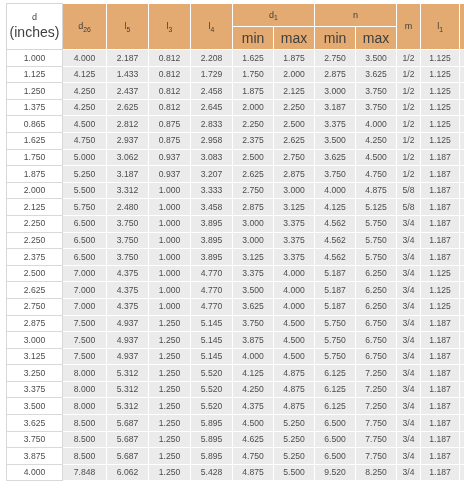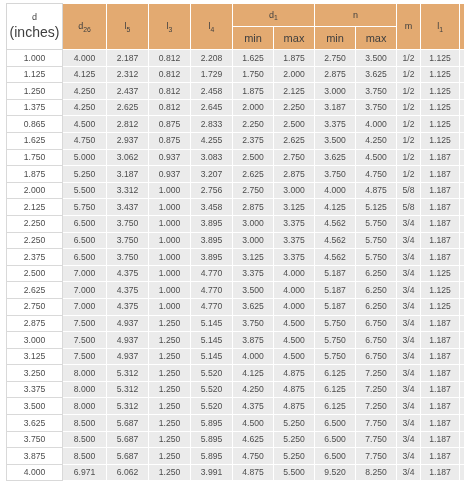--- a/index.html
+++ b/index.html
@@ -53,21 +53,21 @@
     border: 1px solid #d6d6d6;
     line-height: 1.35;
     padding: 2px 0;
   }
   thead th.hdr-d .unit {
     display: block;
     font-size: 14px;
   }
   thead th.hdr-sub {
     height: 20px;
-    font-size: 11px;
+    font-size: 14px;
   }
   
   tbody td {
     background: #ebebeb;
     border: 1px solid #ffffff;
     height: 15.6px;
     font-size: 8.6px;
     color: #4d4d4d;
   }
   tbody td.col-d {
@@ -148,21 +148,21 @@
           <td>1.875</td>
           <td>2.750</td>
           <td>3.500</td>
           <td>1/2</td>
           <td>1.125</td>
           <td>1.250</td>
         </tr>
         <tr>
           <td class="col-d">1.125</td>
           <td>4.125</td>
-          <td>2.312</td>
+          <td>1.433</td>
           <td>0.812</td>
           <td>1.729</td>
           <td>1.750</td>
           <td>2.000</td>
           <td>2.875</td>
           <td>3.625</td>
           <td>1/2</td>
           <td>1.125</td>
           <td>1.250</td>
         </tr>
@@ -206,21 +206,21 @@
           <td>4.000</td>
           <td>1/2</td>
           <td>1.125</td>
           <td>1.312</td>
         </tr>
         <tr>
           <td class="col-d">1.625</td>
           <td>4.750</td>
           <td>2.937</td>
           <td>0.875</td>
-          <td>4.255</td>
+          <td>2.958</td>
           <td>2.375</td>
           <td>2.625</td>
           <td>3.500</td>
           <td>4.250</td>
           <td>1/2</td>
           <td>1.125</td>
           <td>1.312</td>
         </tr>
         <tr>
           <td class="col-d">1.750</td>
@@ -248,33 +248,33 @@
           <td>4.750</td>
           <td>1/2</td>
           <td>1.187</td>
           <td>1.375</td>
         </tr>
         <tr>
           <td class="col-d">2.000</td>
           <td>5.500</td>
           <td>3.312</td>
           <td>1.000</td>
-          <td>2.756</td>
+          <td>3.333</td>
           <td>2.750</td>
           <td>3.000</td>
           <td>4.000</td>
           <td>4.875</td>
           <td>5/8</td>
           <td>1.187</td>
           <td>1.437</td>
         </tr>
         <tr>
           <td class="col-d">2.125</td>
           <td>5.750</td>
-          <td>3.437</td>
+          <td>2.480</td>
           <td>1.000</td>
           <td>3.458</td>
           <td>2.875</td>
           <td>3.125</td>
           <td>4.125</td>
           <td>5.125</td>
           <td>5/8</td>
           <td>1.187</td>
           <td>1.437</td>
         </tr>
@@ -483,24 +483,24 @@
           <td>4.750</td>
           <td>5.250</td>
           <td>6.500</td>
           <td>7.750</td>
           <td>3/4</td>
           <td>1.187</td>
           <td>2.000</td>
         </tr>
         <tr>
           <td class="col-d">4.000</td>
-          <td>6.971</td>
+          <td>7.848</td>
           <td>6.062</td>
           <td>1.250</td>
-          <td>3.991</td>
+          <td>5.428</td>
           <td>4.875</td>
           <td>5.500</td>
           <td>9.520</td>
           <td>8.250</td>
           <td>3/4</td>
           <td>1.187</td>
           <td>2.000</td>
         </tr>
       </tbody>
   </table>

